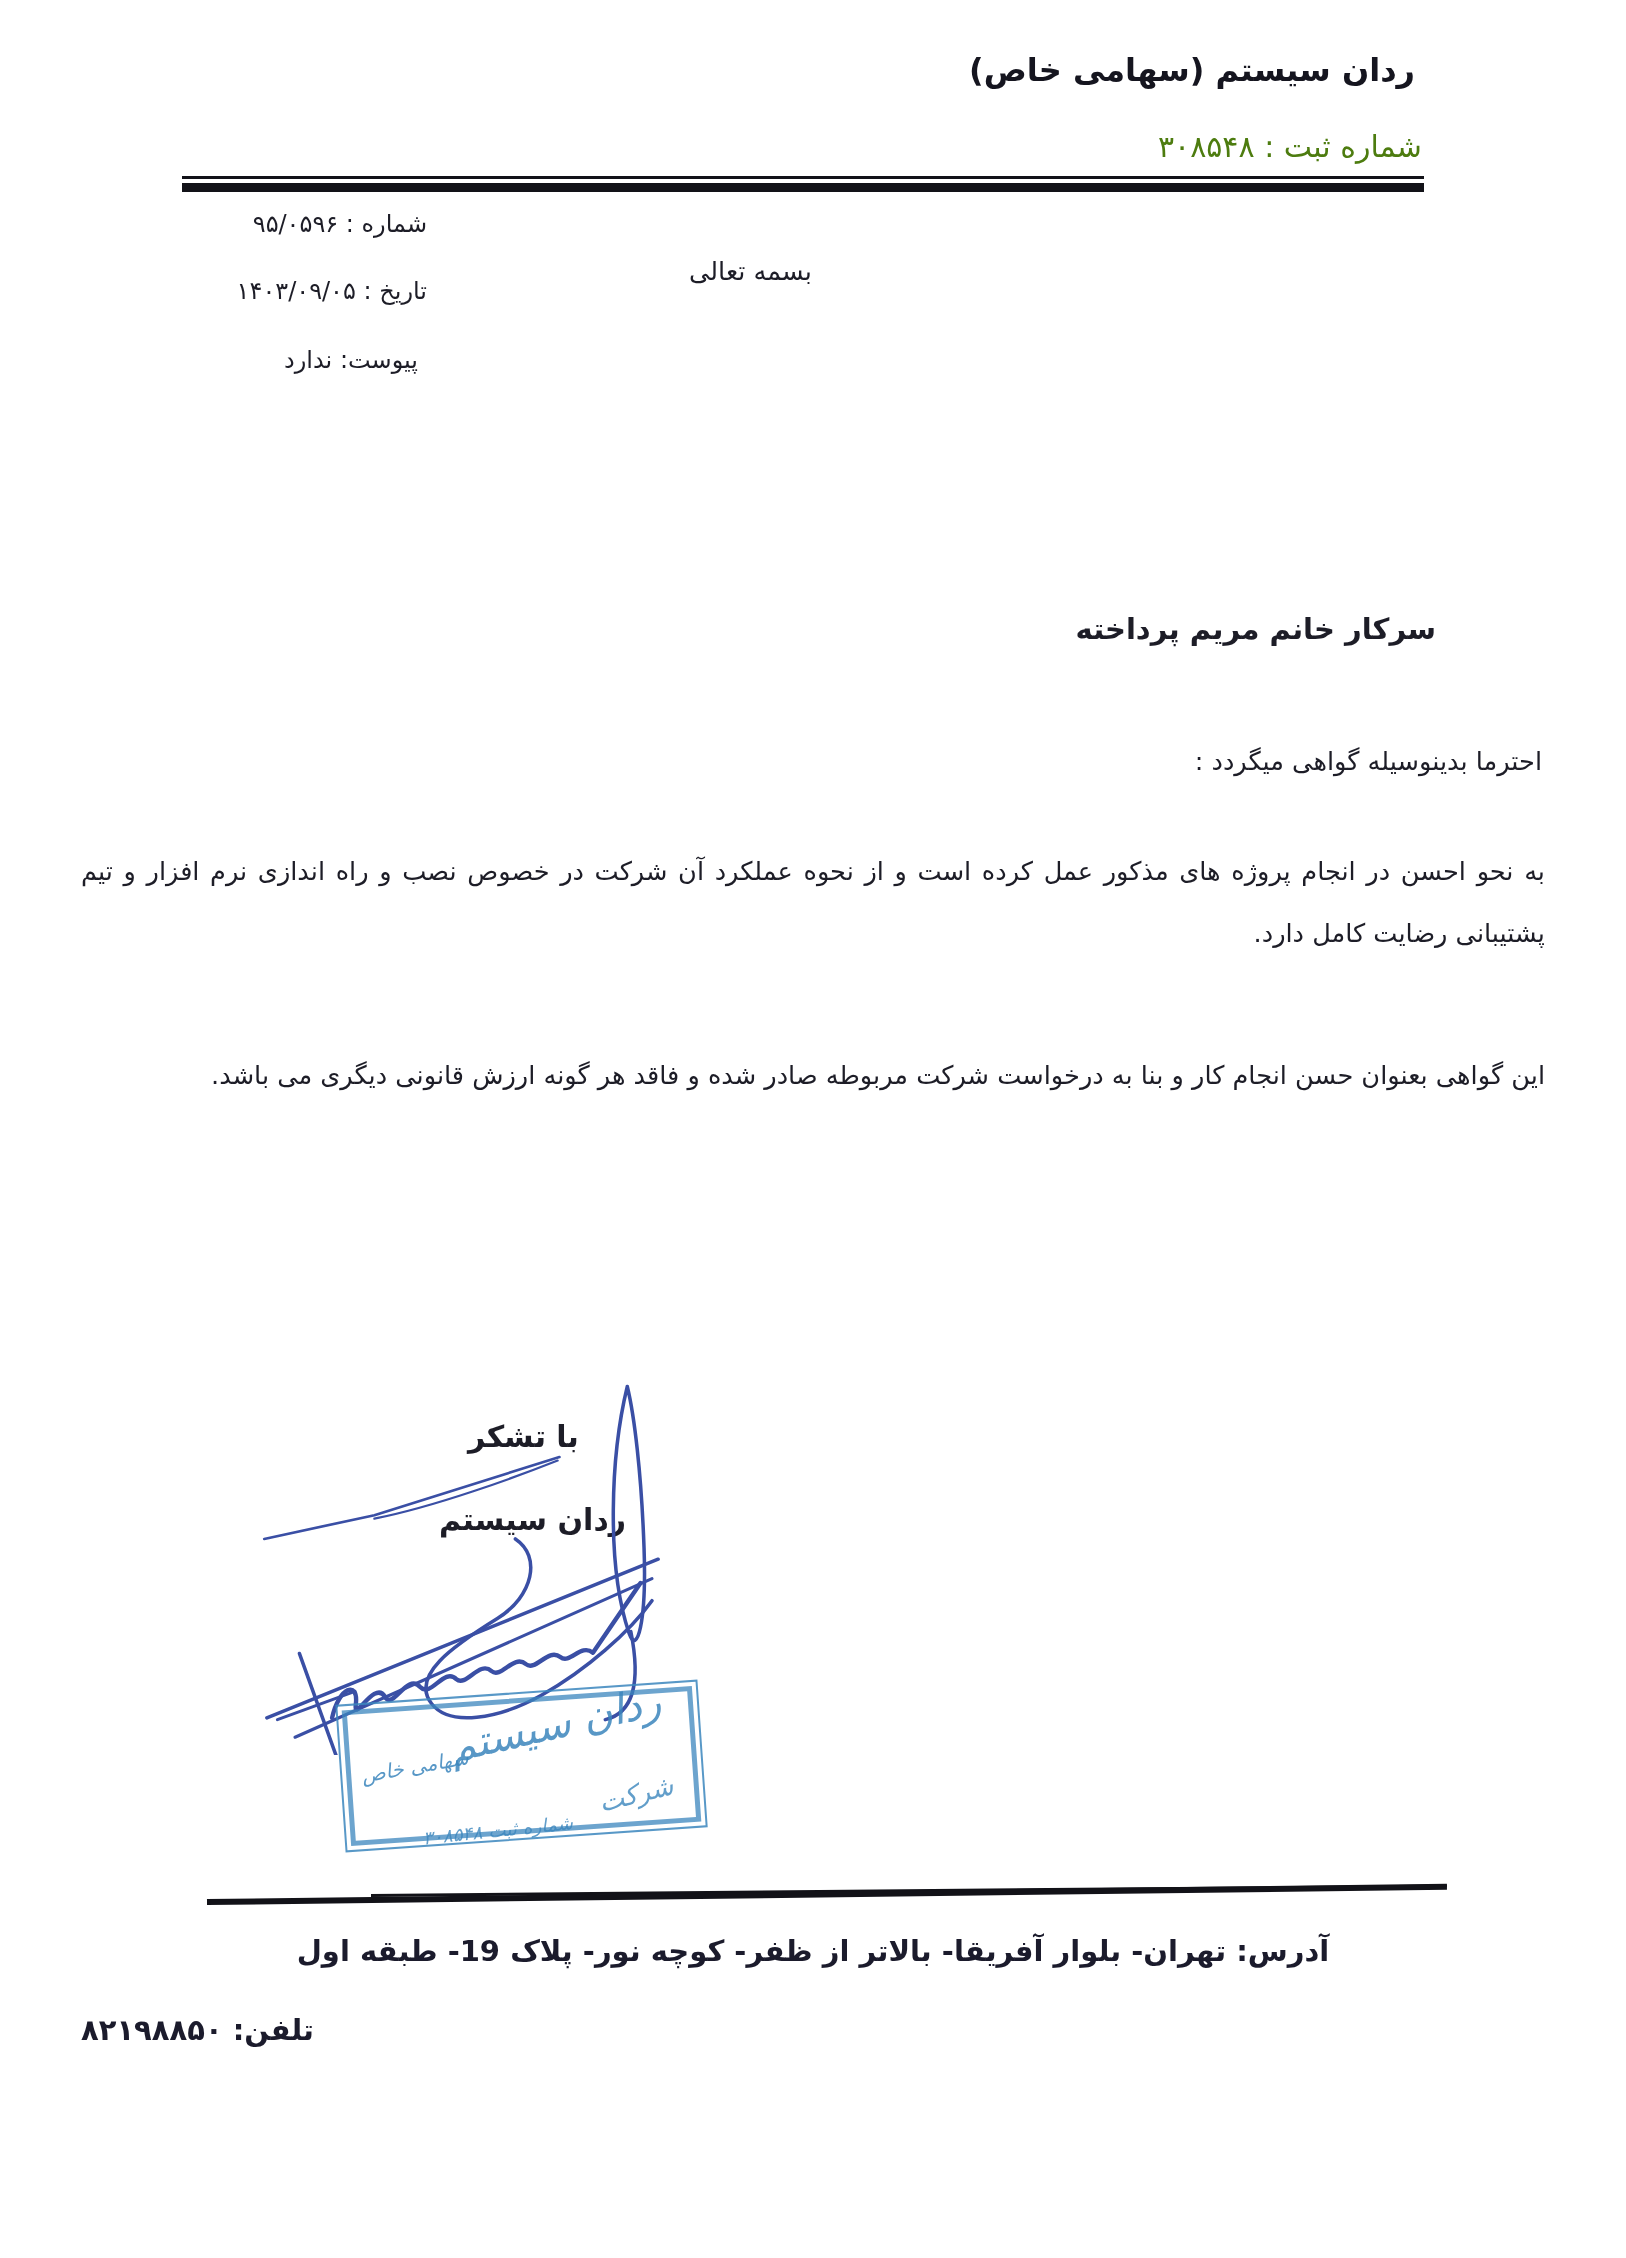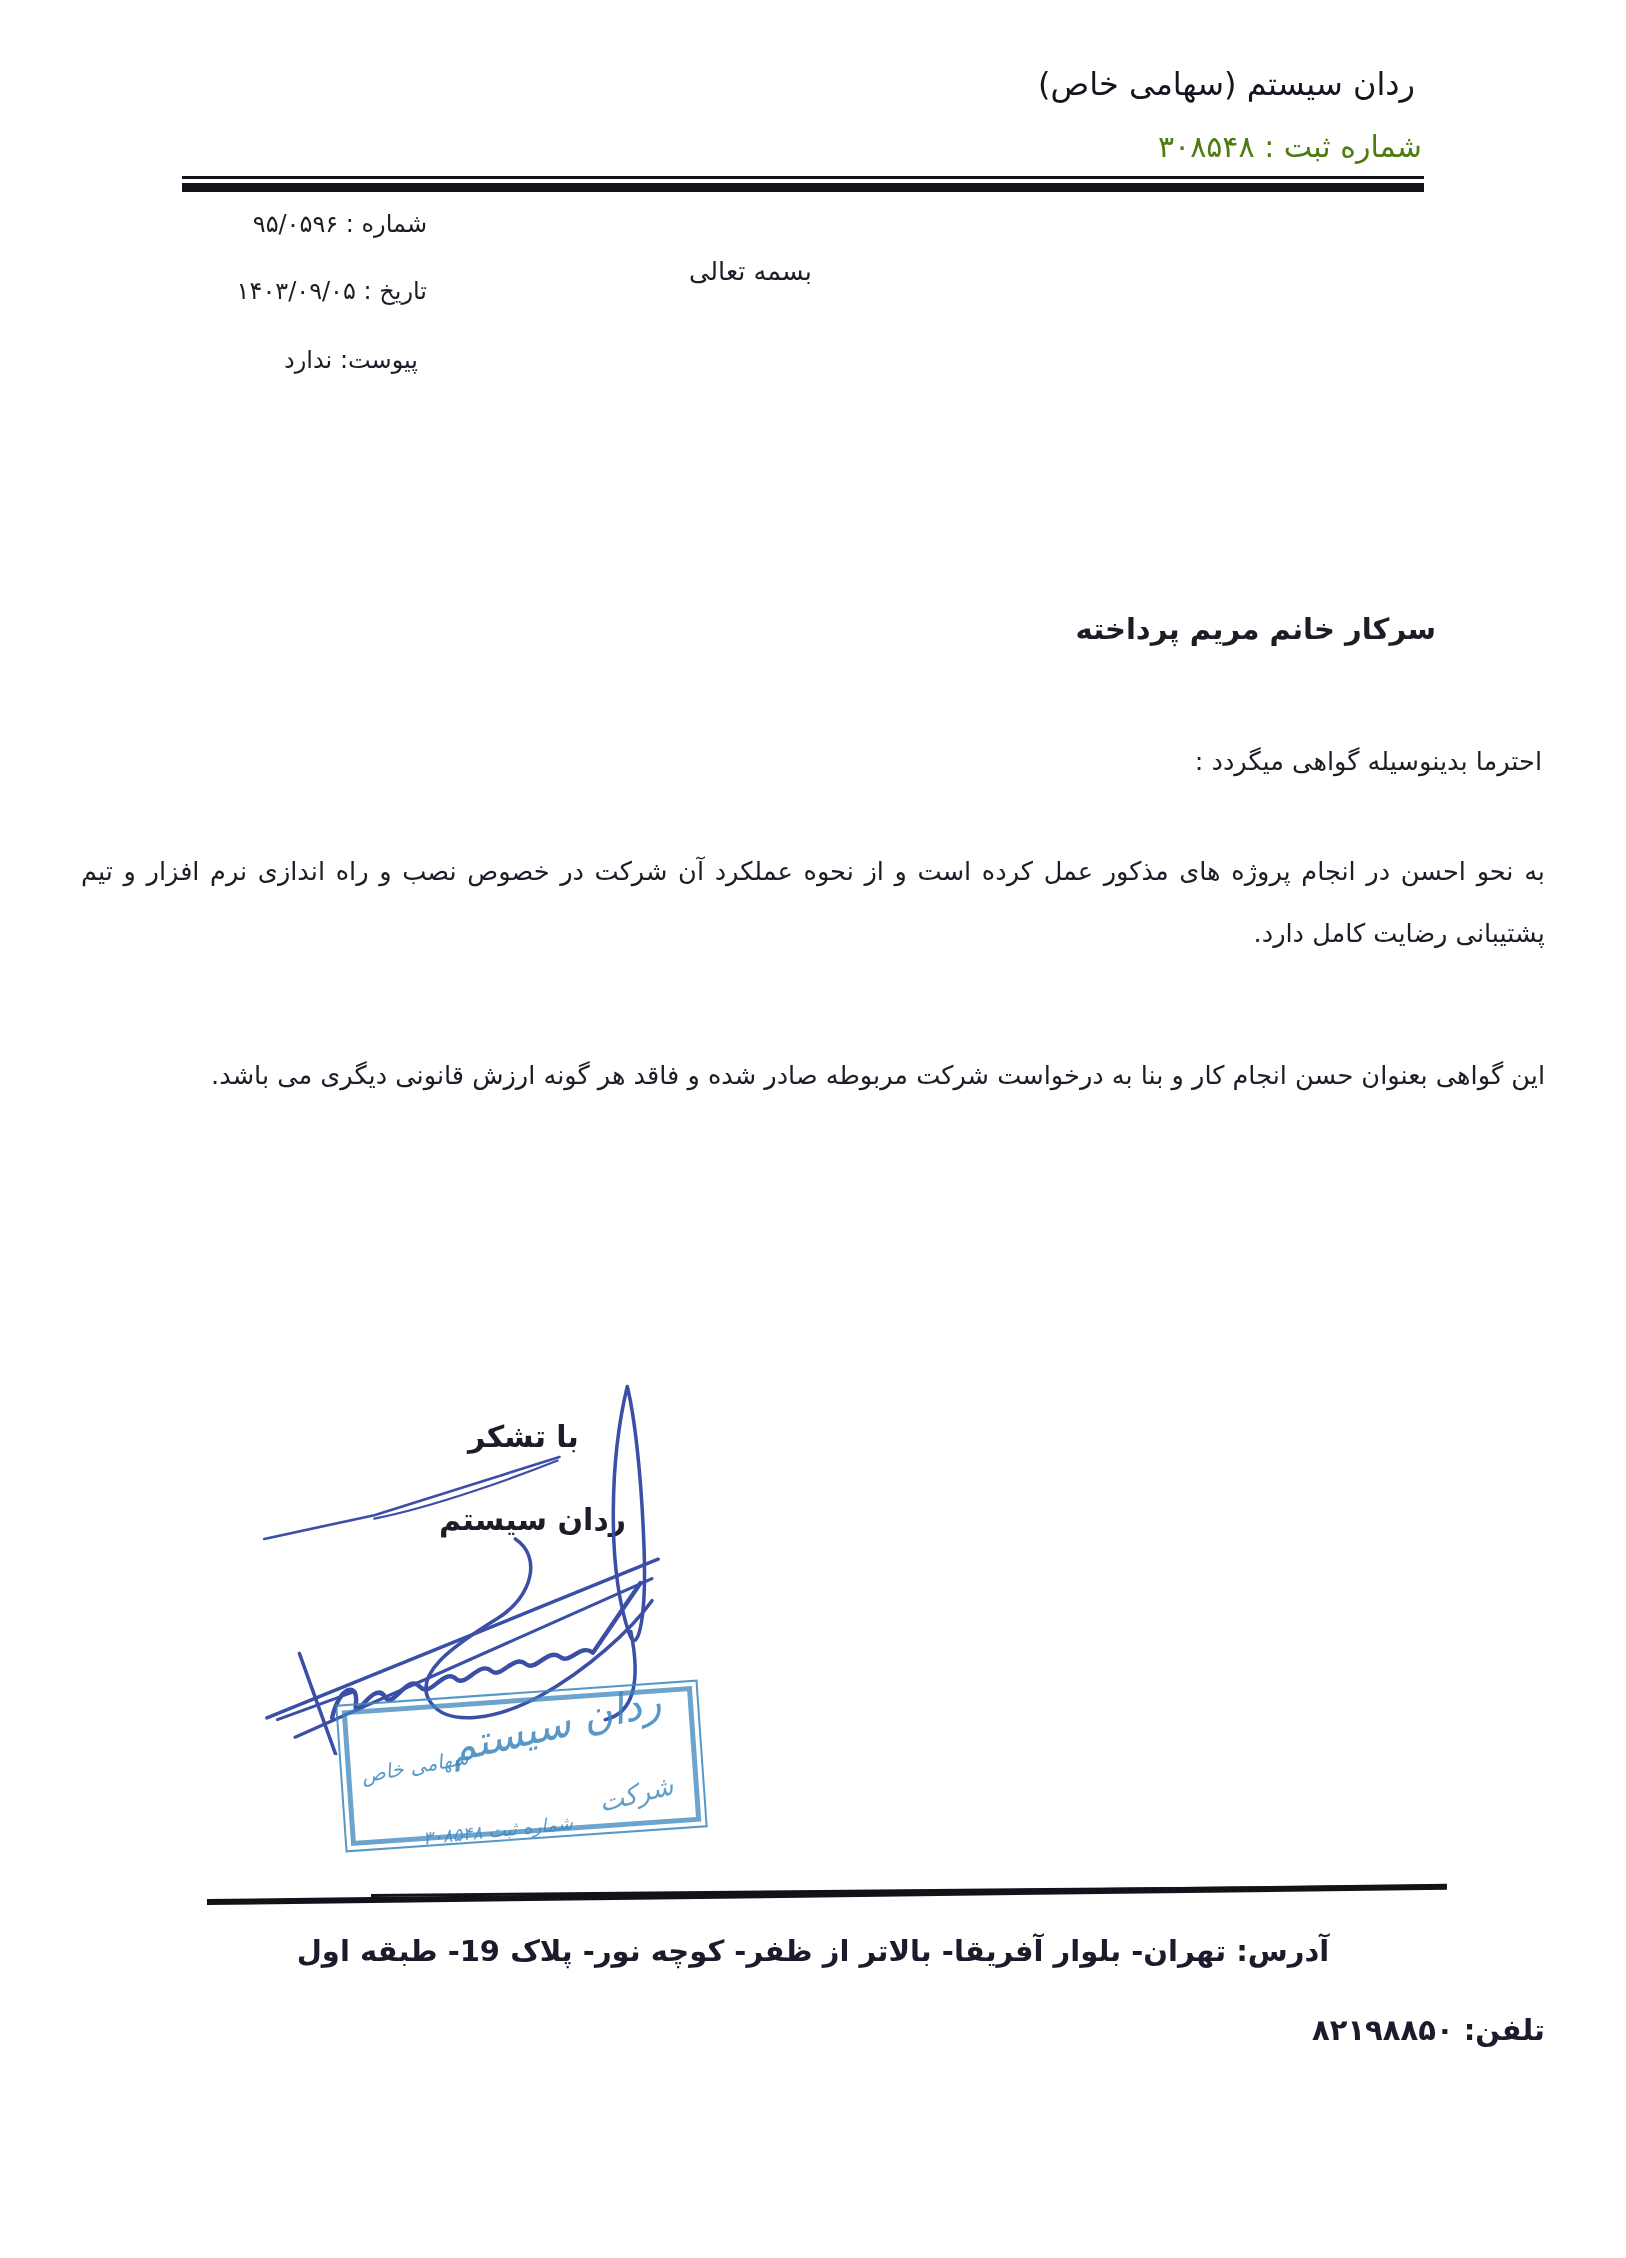--- a/index.html
+++ b/index.html
@@ -7,22 +7,22 @@
     position:relative;
     width:1627px;height:2258px;
     background:#ffffff;
     overflow:hidden;
     font-family:"DejaVu Sans", sans-serif;
     color:#1d1d27;
     direction:rtl;
   }
   
   .letterhead-company{
-    position:absolute;top:65px;right:212px;
-    font-size:32px;font-weight:400;letter-spacing:0.4px;
+    position:absolute;top:51px;right:212px;
+    font-size:32px;font-weight:700;letter-spacing:0.4px;
     color:#15151f;
   }
   .letterhead-reg{
     position:absolute;top:129px;right:205px;
     font-size:30px;font-weight:400;
     color:#4d7c0f;
     text-align:right;
   }
   .head-rule{
     position:absolute;top:176px;left:182px;width:1242px;height:16px;
@@ -104,21 +104,21 @@
     position:absolute;top:1894px;left:371px;width:1076px;height:2.6px;
     background:#121218;transform:rotate(-.5deg);transform-origin:left center;
   }
   .foot-address{
     position:absolute;top:1934px;left:81px;width:1464px;
     font-size:29px;font-weight:700;text-align:center;white-space:nowrap;
     color:#1b1b2c;
   }
   .foot-phone{
     position:absolute;top:2013px;left:81px;width:1464px;
-    font-size:29px;font-weight:700;text-align:right;white-space:nowrap;
+    font-size:29px;font-weight:700;text-align:left;white-space:nowrap;
     color:#1b1b2c;
   }
 </style>
 </head>
 <body>
 
 <div class="page">
 
   <div class="letterhead-company">ردان سیستم (سهامی خاص)</div>
   <div class="letterhead-reg">شماره ثبت : ۳۰۸۵۴۸</div>

